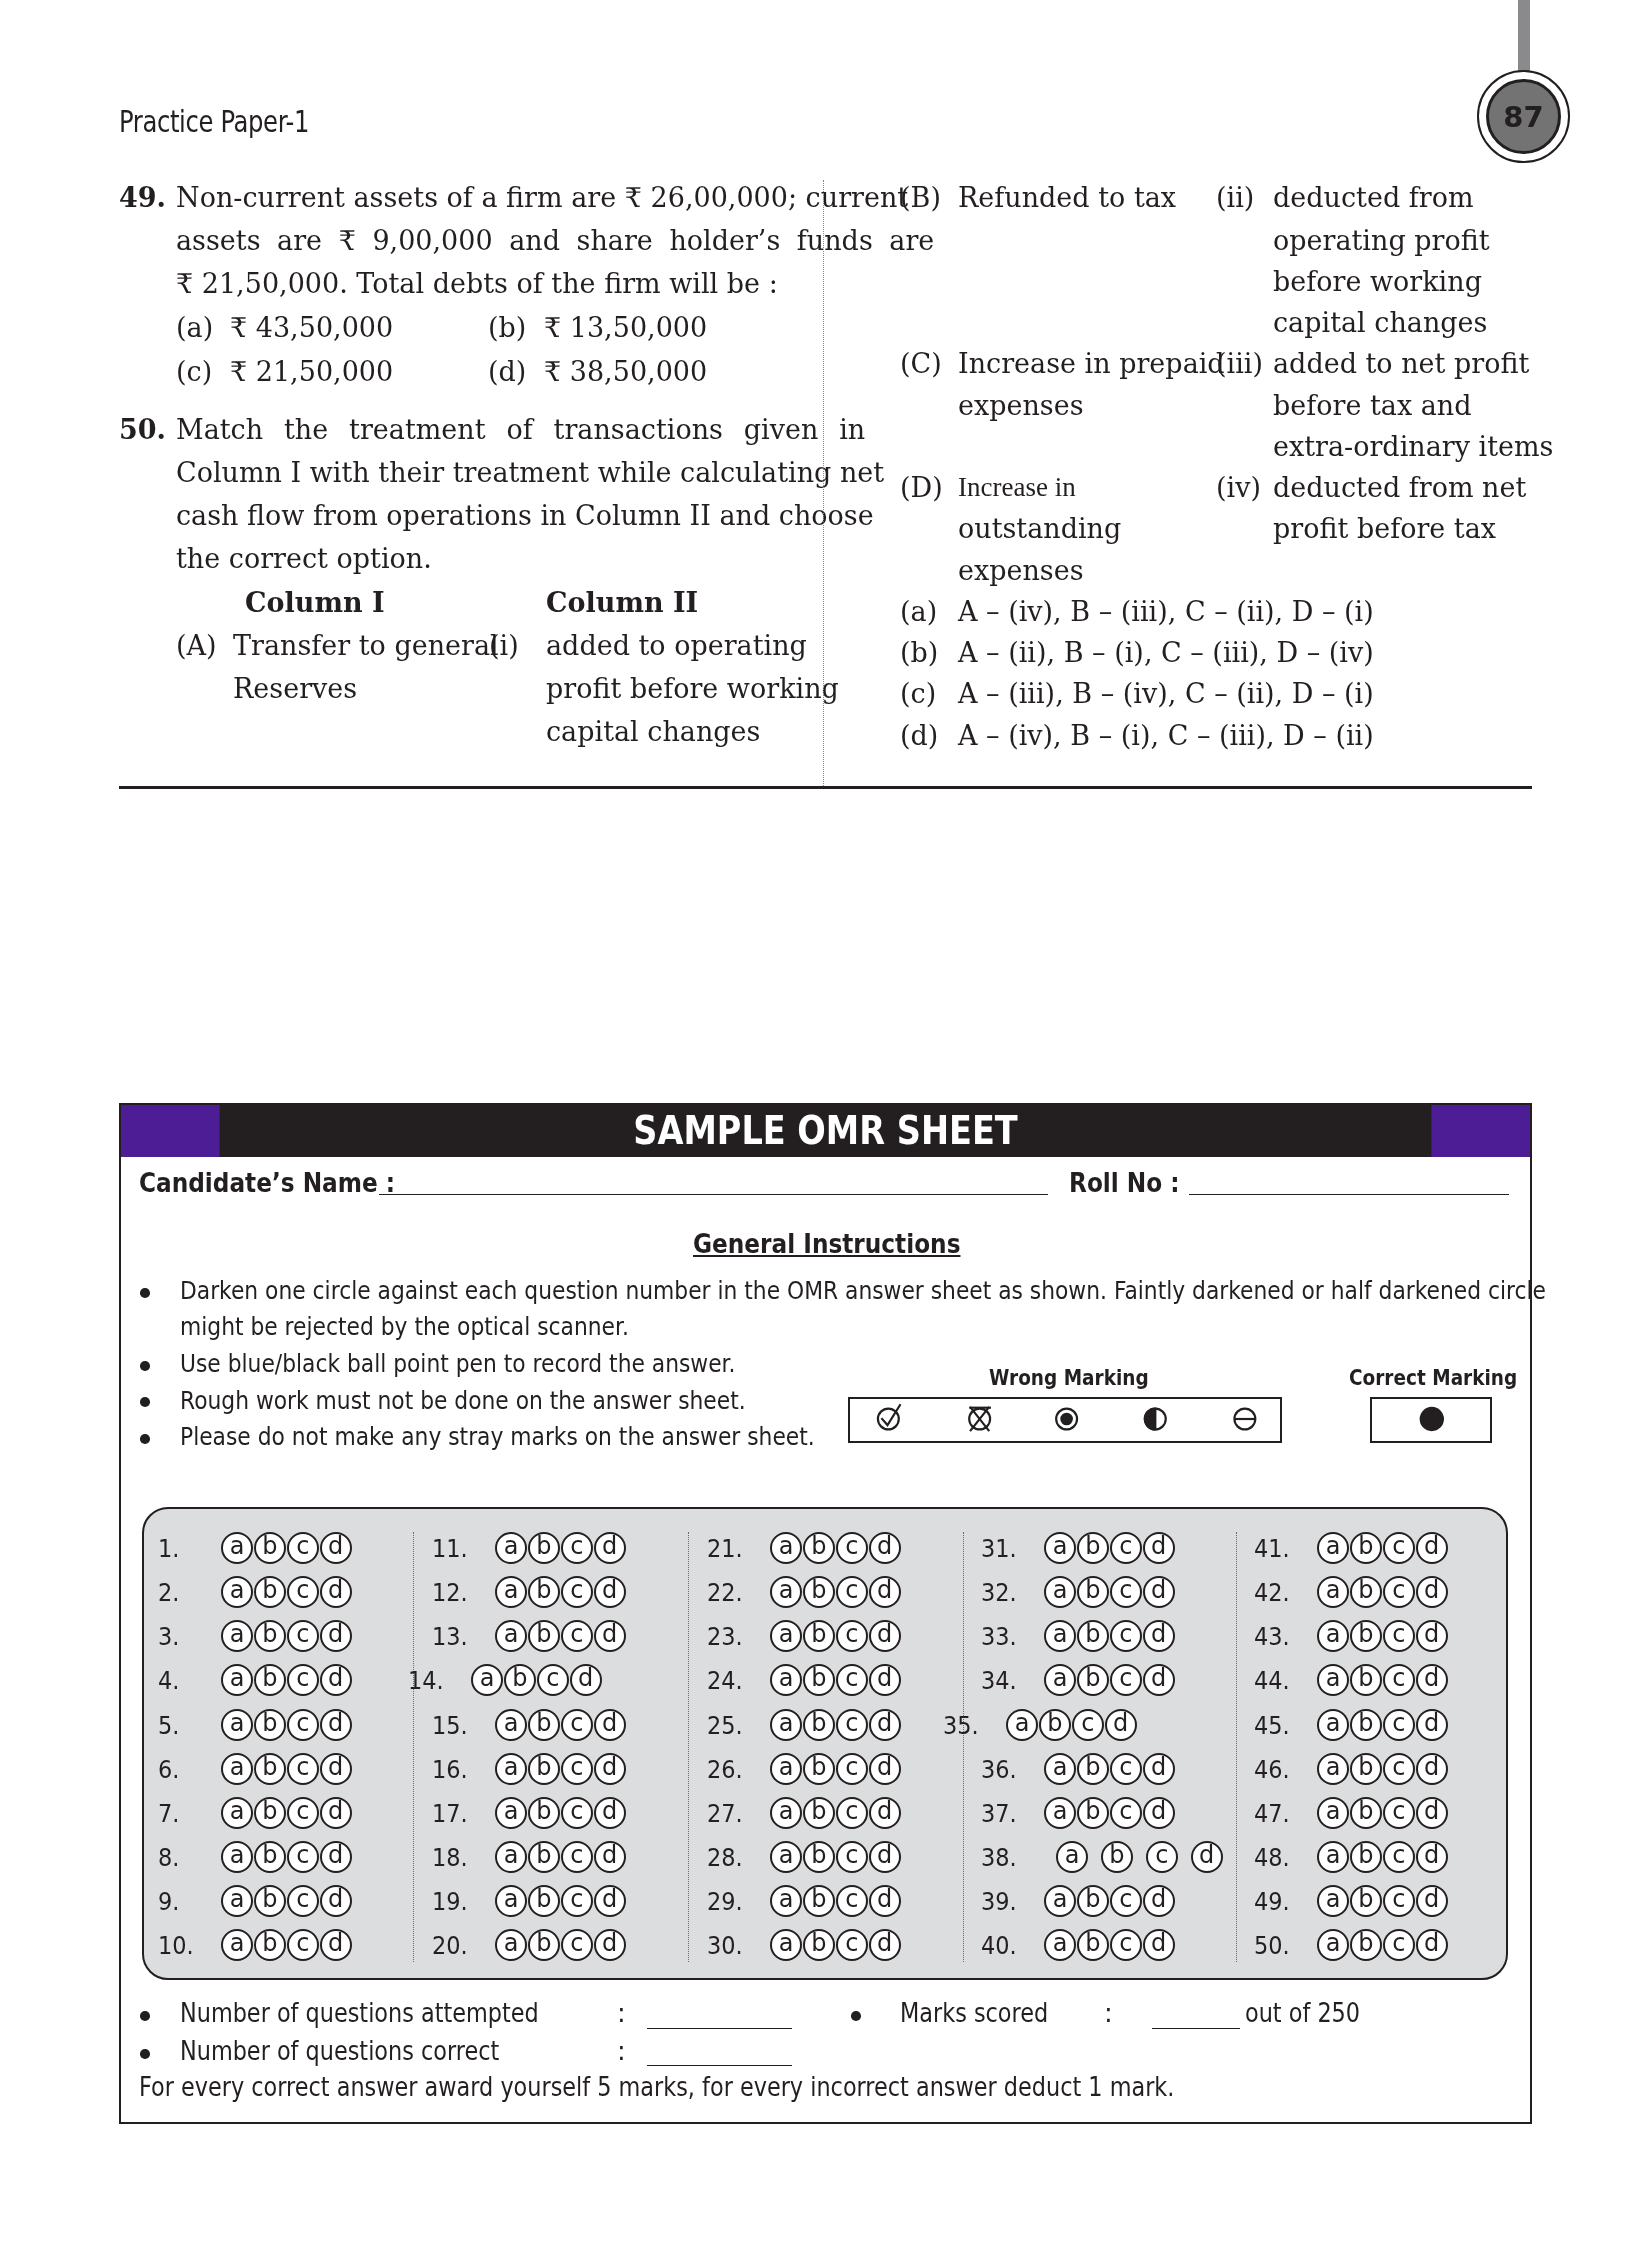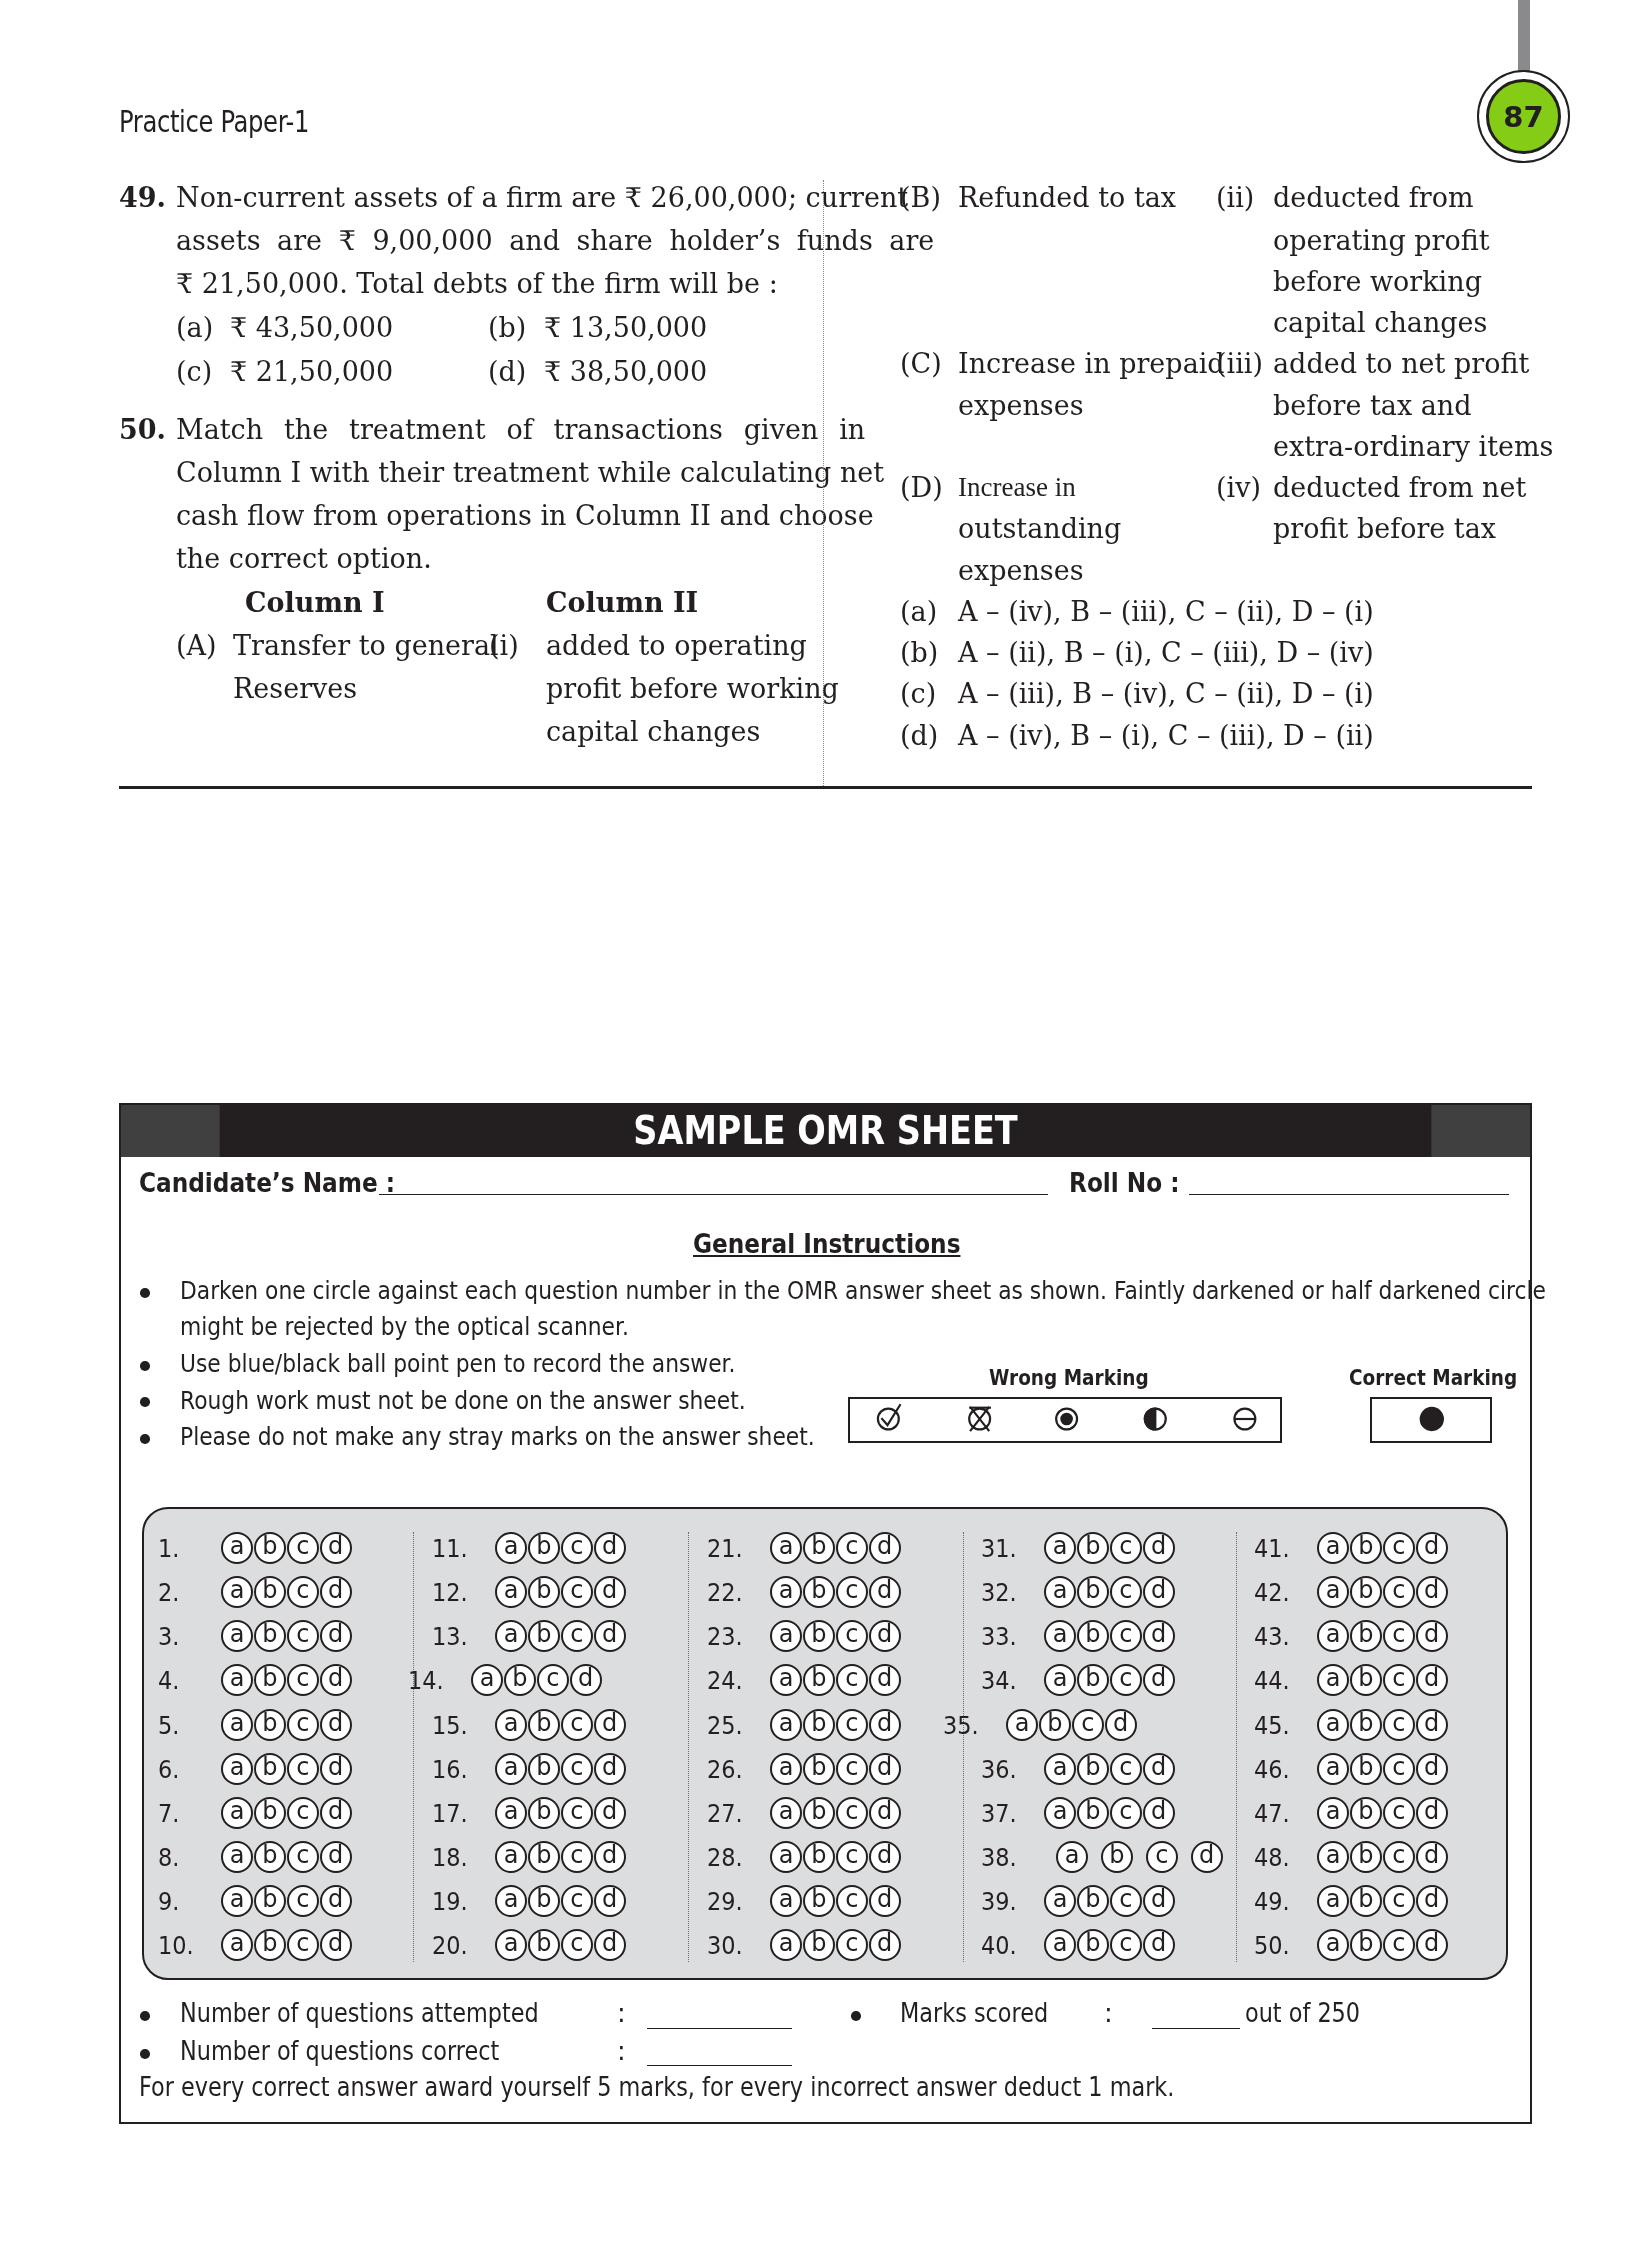--- a/index.html
+++ b/index.html
@@ -2,31 +2,31 @@
 <html style="font-size:14px"><head>
 <meta charset="utf-8">
 <style>
   * { box-sizing: border-box; margin: 0; padding: 0; }
   html, body { width: 1650px; height: 2247px; background: #ffffff; overflow: hidden; }
   body { position: relative; color: #231f20; font-family: "DejaVu Serif", serif; }
 
   
   .top-bar { position: absolute; left: 1518px; top: 0; width: 12.3px; height: 72px; background: #8a8a8c; }
   .page-num-outer { position: absolute; left: 1477px; top: 70px; width: 93px; height: 93px; border-radius: 50%; border: 2.6px solid #231f20; background: #fff; }
-  .page-num-inner { position: absolute; left: 1486px; top: 79px; width: 75px; height: 75px; border-radius: 50%; border: 3.5px solid #231f20; background:#84cc16; display:flex; align-items:center; justify-content:center; font-family: "DejaVu Sans", sans-serif; font-weight: bold; font-size: 29px; color:#231f20; }
+  .page-num-inner { position: absolute; left: 1486px; top: 79px; width: 75px; height: 75px; border-radius: 50%; border: 3.5px solid #231f20; background:#737373; display:flex; align-items:center; justify-content:center; font-family: "DejaVu Sans", sans-serif; font-weight: bold; font-size: 29px; color:#231f20; }
   .running-head { position: absolute; left: 119px; top: 104px; font-family: "DejaVu Sans Condensed", "DejaVu Sans", sans-serif; font-size: 30px; letter-spacing: -0.4px; color:#231f20; transform: scaleX(0.9); transform-origin: left; }
   .col-divider { position: absolute; left: 823px; top: 180px; height: 606px; border-left: 1.8px dotted #888; }
   .rule-bottom { position: absolute; left: 119px; top: 786px; width: 1413px; height: 2.6px; background: #231f20; }
   .abs { position: absolute; white-space: nowrap; font-size: 27px; line-height: 43px; }
   .bold { font-weight: bold; }
 
   
   .omr { position: absolute; left: 119px; top: 1103px; width: 1413px; height: 1021px; border: 2.6px solid #231f20; }
   .omr-title { height: 52px; background: #231f20; color:#fff; font-family: "DejaVu Sans", sans-serif; font-weight: bold; font-size: 39px; text-align:center; line-height: 52px; transform: scaleX(0.86); }
-  .omr-title-wrap { background:#404040; }
+  .omr-title-wrap { background:#4c1d95; }
   .sans { font-family: "DejaVu Sans", sans-serif; }
   .cond { font-family: "DejaVu Sans", sans-serif; transform: scaleX(0.86); transform-origin: left; }
   .line-blank { display:inline-block; border-bottom: 1.8px solid #231f20; }
 
   .bullet { position:absolute; width: 9.7px; height: 9.7px; background:#231f20; border-radius:50%; }
 
   .marking-box { position:absolute; border: 2.6px solid #231f20; background:#fff; }
   .grid-box { position:absolute; left: 142px; top: 1507px; width: 1366px; height: 473px; background: #dcddde; border: 2.6px solid #231f20; border-radius: 26px; }
   .grid-col-div { position:absolute; top: 1532px; height: 430px; border-left: 1.8px dotted #6b6b6b; }
 

